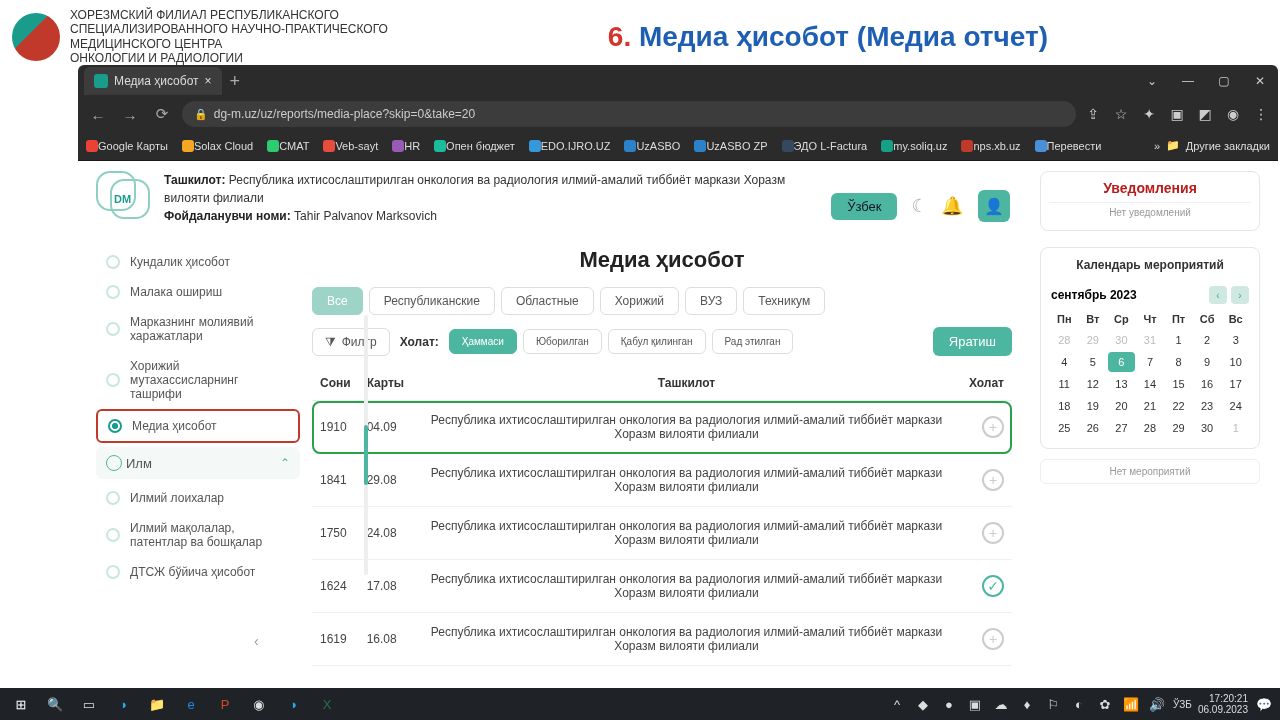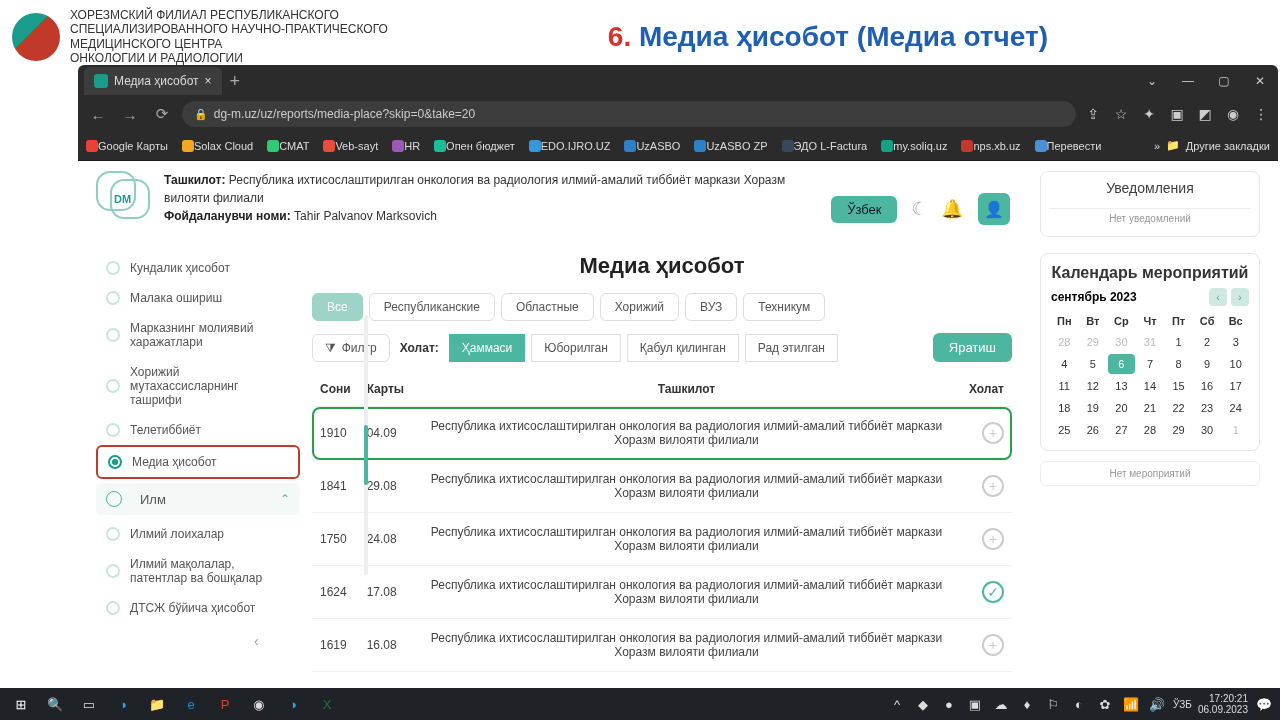--- a/index.html
+++ b/index.html
@@ -37,58 +37,58 @@
 .app-logo .blob:nth-child(1){left:0;top:0;} .app-logo .blob:nth-child(2){left:14px;top:8px;}
 .app-logo .dm { position:absolute; left:18px; top:22px; font-size:11px; color:#1a9c8c; font-weight:700; }
 .org-info { font-size:12px; color:#333; line-height:1.5; flex:1; }
 .org-info b { font-weight:700; color:#222;}
 .top-actions { display:flex; align-items:center; gap:14px; }
 .lang-btn { background:#4db6a0; color:#0f172a; padding:6px 16px; border-radius:6px; font-size:13px; }
 .ico-btn { color:#aaa; font-size:18px; }
 .user-btn { background:#4db6a0; width:32px; height:32px; border-radius:6px; display:flex; align-items:center; justify-content:center; color:#fff; }
 .right-col { width:220px; margin-left:16px; }
 .notif-card { border:1px solid #e6e6e6; border-radius:8px; padding:8px; margin-bottom:10px; }
-.notif-card h4 { font-size:14px; text-align:center; color:#404040; font-weight:400; margin-bottom:12px; }
+.notif-card h4 { font-size:14px; text-align:center; color:#b91c1c; font-weight:700; margin-bottom:6px; }
 .notif-empty { font-size:10px; color:#999; text-align:center; padding:4px 0; border-top:1px solid #eee;}
 
 .app-body { display:flex; flex:1; padding:0 18px; gap:12px; overflow:hidden; }
 .sidebar { width:204px; }
 .sb-item { display:flex; align-items:center; gap:10px; padding:8px 10px; font-size:12px; color:#555; border-radius:6px; }
 .sb-item .circ { width:14px; height:14px; border:2px solid #c8e6df; border-radius:50%; flex-shrink:0; }
 .sb-item.active { border:2px solid #c0392b; }
 .sb-item.active .circ { border-color:#1a9c8c; background:radial-gradient(#1a9c8c 40%,transparent 45%);}
-.sb-group { background:#f4f8f7; padding:8px 10px; font-size:13px; color:#555; display:flex; align-items:center; gap:18px; border-radius:6px; margin:4px 0;justify-content:center;}
+.sb-group { background:#f4f8f7; padding:8px 10px; font-size:13px; color:#555; display:flex; align-items:center; gap:4px; border-radius:6px; margin:4px 0;justify-content:center;}
 .sb-group .atom { width:16px; height:16px; border:1px solid #4db6a0; border-radius:50%; position:relative; }
 .sb-group .chev { margin-left:auto; color:#4db6a0; font-size:12px;}
 .sb-scroll { position:absolute; left:286px; top:250px; width:4px; height:260px; background:#eee; border-radius:2px;}
 .sb-thumb { width:4px; height:60px; background:#4db6a0; border-radius:2px; margin-top:110px;}
 
 .main { flex:1; }
 .main h2 { text-align:center; font-size:22px; color:#222; font-weight:700; margin-bottom:14px; }
 .tabs-row { display:flex; gap:6px; margin-bottom:12px; }
 .tab-btn { padding:6px 14px; border:1px solid #ddd; border-radius:6px; font-size:12px; color:#555; background:#fff;}
 .tab-btn.active { background:#9ed4c8; color:#fff; border-color:#9ed4c8; }
 .filter-row { display:flex; align-items:center; gap:10px; margin-bottom:10px;}
 .filter-btn { display:flex; align-items:center; gap:6px; border:1px solid #ddd; padding:6px 12px; border-radius:6px; font-size:12px; color:#555;}
 .status-lbl { font-size:12px; color:#333; font-weight:600; }
-.status-btn { padding:6px 12px; border:1px solid #ddd; border-radius:0; font-size:12px; color:#555; }
+.status-btn { padding:6px 12px; border:1px solid #ddd; border-radius:6px; font-size:10px; color:#555; }
 .status-btn.active { background:#4db6a0; color:#fff; border-color:#4db6a0;}
 .create-btn { margin-left:auto; background:#4db6a0; color:#fff; padding:7px 16px; border-radius:6px; font-size:13px;}
 
 .tbl { width:100%; border-collapse:collapse; }
 .tbl th { text-align:left; font-size:12px; color:#333; font-weight:700; padding:10px 8px; border-bottom:1px solid #eee;}
 .tbl th.center, .tbl td.center { text-align:center; }
 .tbl td { font-size:12px; color:#444; padding:12px 8px; border-bottom:1px solid #f0f0f0; }
 .tbl tr.hl td { position:relative; }
 .tbl tr.hl { outline:2px solid #2aa04b; outline-offset:-2px; border-radius:8px;}
 .stat-ico { width:22px; height:22px; border:2px solid #ccc; border-radius:50%; display:inline-flex; align-items:center; justify-content:center; color:#ccc; font-size:14px;}
 .stat-ico.ok { border-color:#4db6a0; color:#4db6a0;}
 
 .cal { border:1px solid #e6e6e6; border-radius:8px; padding:10px; font-size:11px; }
-.cal h4 { text-align:center; font-size:16px; font-weight:700; margin-bottom:6px; color:#333;}
+.cal h4 { text-align:center; font-size:12px; font-weight:700; margin-bottom:14px; color:#333;}
 .cal-head { display:flex; justify-content:space-between; align-items:center; margin-bottom:6px;}
 .cal-head b { font-size:12px; }
 .cal-nav { display:flex; gap:4px;}
 .cal-nav span { width:18px; height:18px; background:#cfe8e1; border-radius:4px; display:flex; align-items:center; justify-content:center; color:#4a8; font-size:10px;}
 .cal-grid { display:grid; grid-template-columns:repeat(7,1fr); gap:2px; text-align:center;}
 .cal-grid .dow { font-weight:700; color:#333; padding:3px 0;}
 .cal-grid .d { padding:4px 0; color:#333;}
 .cal-grid .d.mute { color:#bbb; }
 .cal-grid .d.today { background:#4db6a0; color:#fff; border-radius:4px;}
 .cal-empty { font-size:10px; color:#999; text-align:center; margin-top:10px; border:1px solid #eee; border-radius:6px; padding:6px;}
@@ -247,24 +247,20 @@
             <span class="circ"></span>
             <span>Малака ошириш</span>
           </div>
           <div class="sb-item">
             <span class="circ"></span>
             <span>Марказнинг молиявий харажатлари</span>
           </div>
           <div class="sb-item">
             <span class="circ"></span>
             <span>Хорижий мутахассисларнинг ташрифи</span>
-          </div>
-          <div class="sb-item">
-            <span class="circ"></span>
-            <span>Телетиббиёт</span>
           </div>
           <div class="sb-item active">
             <span class="circ"></span>
             <span>Медиа ҳисобот</span>
           </div>
           <div class="sb-group">
             <span class="atom"></span>
             <span>Илм</span>
             <span class="chev">⌃</span>
           </div>

